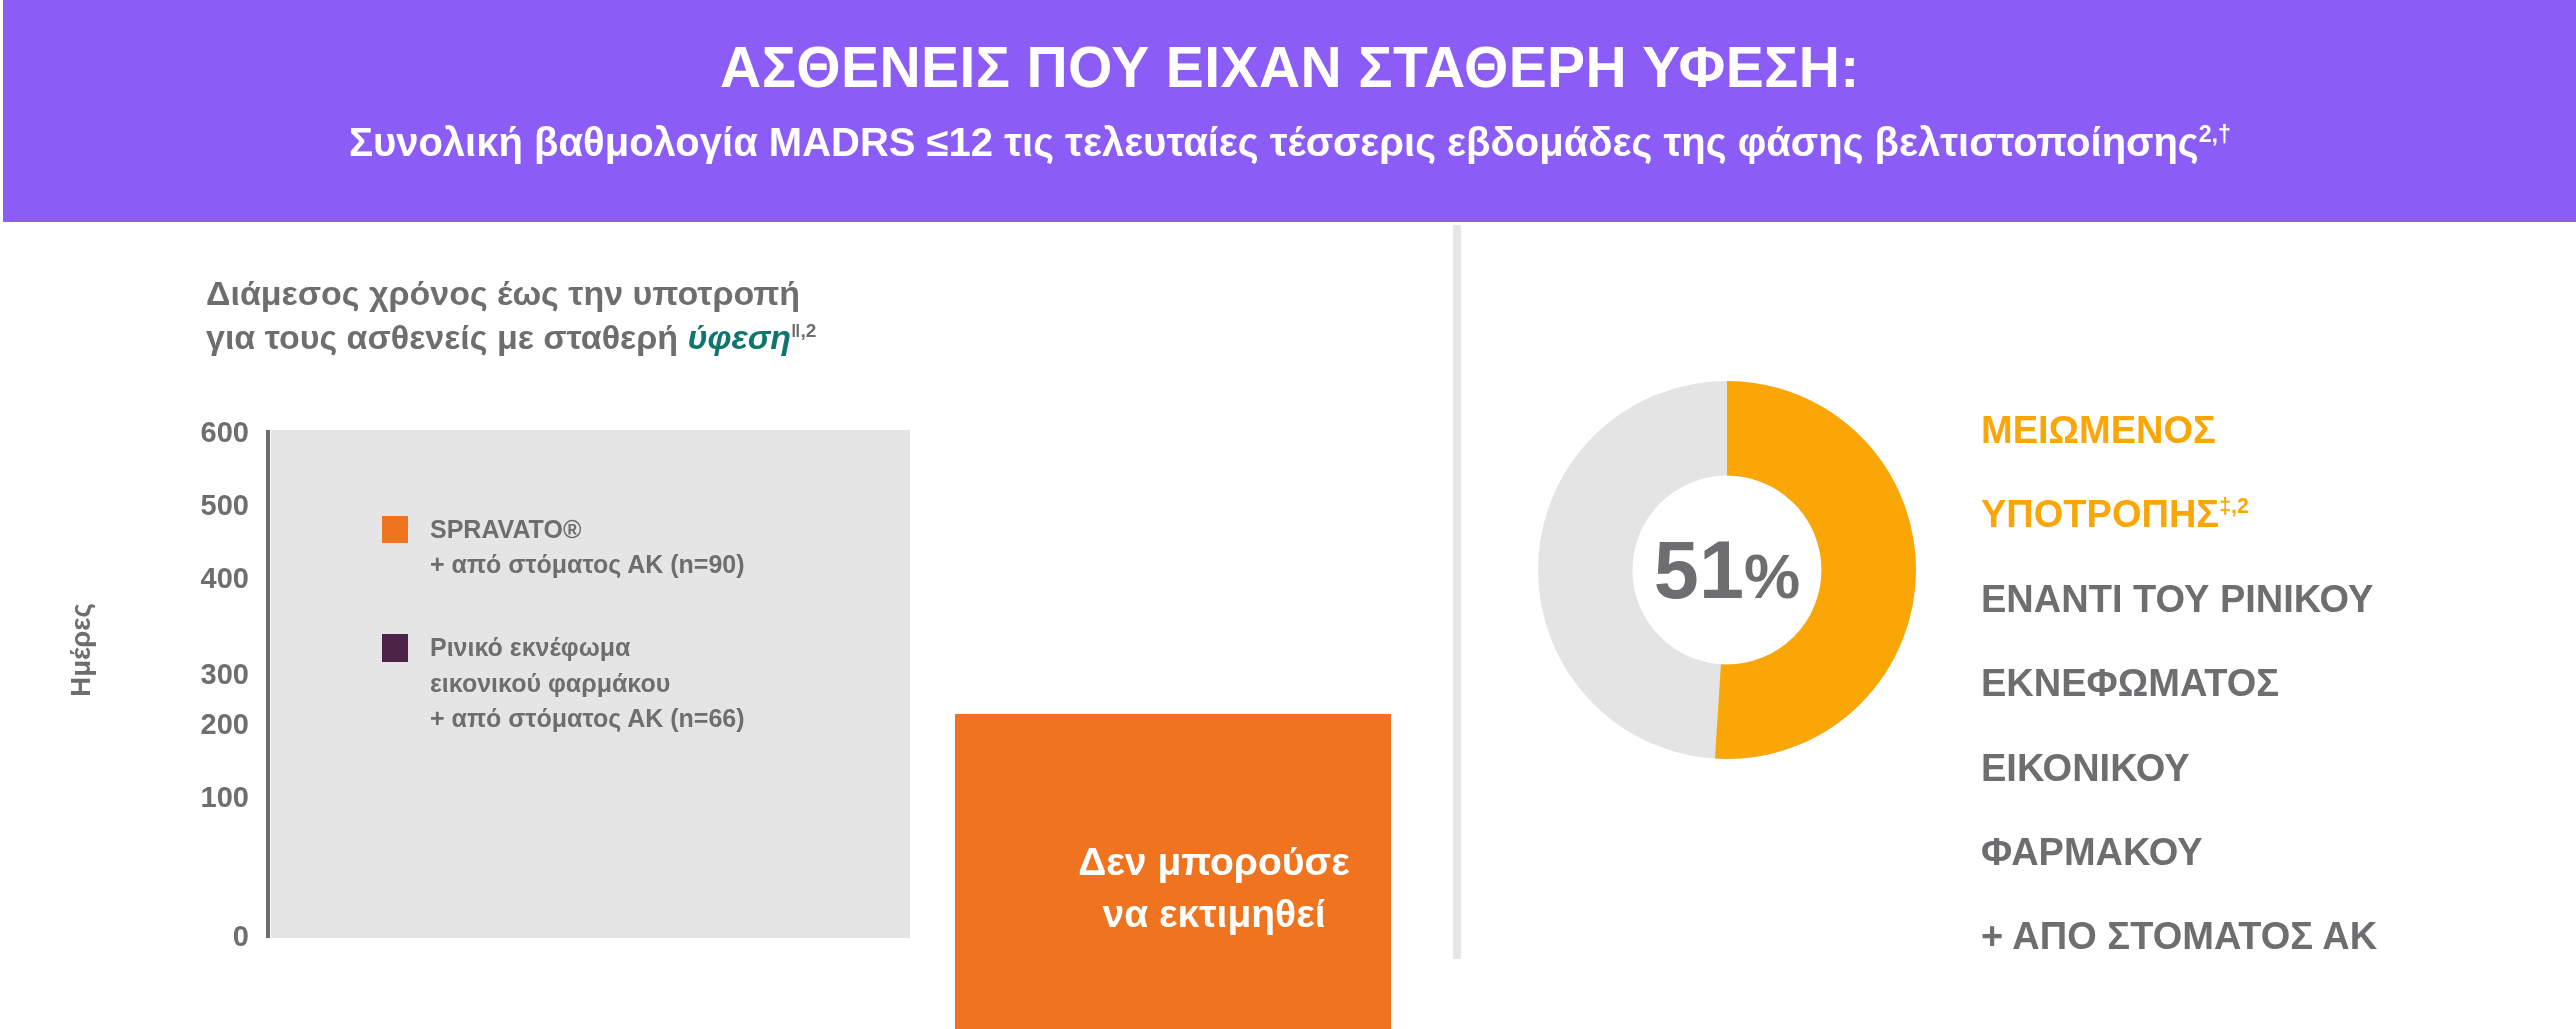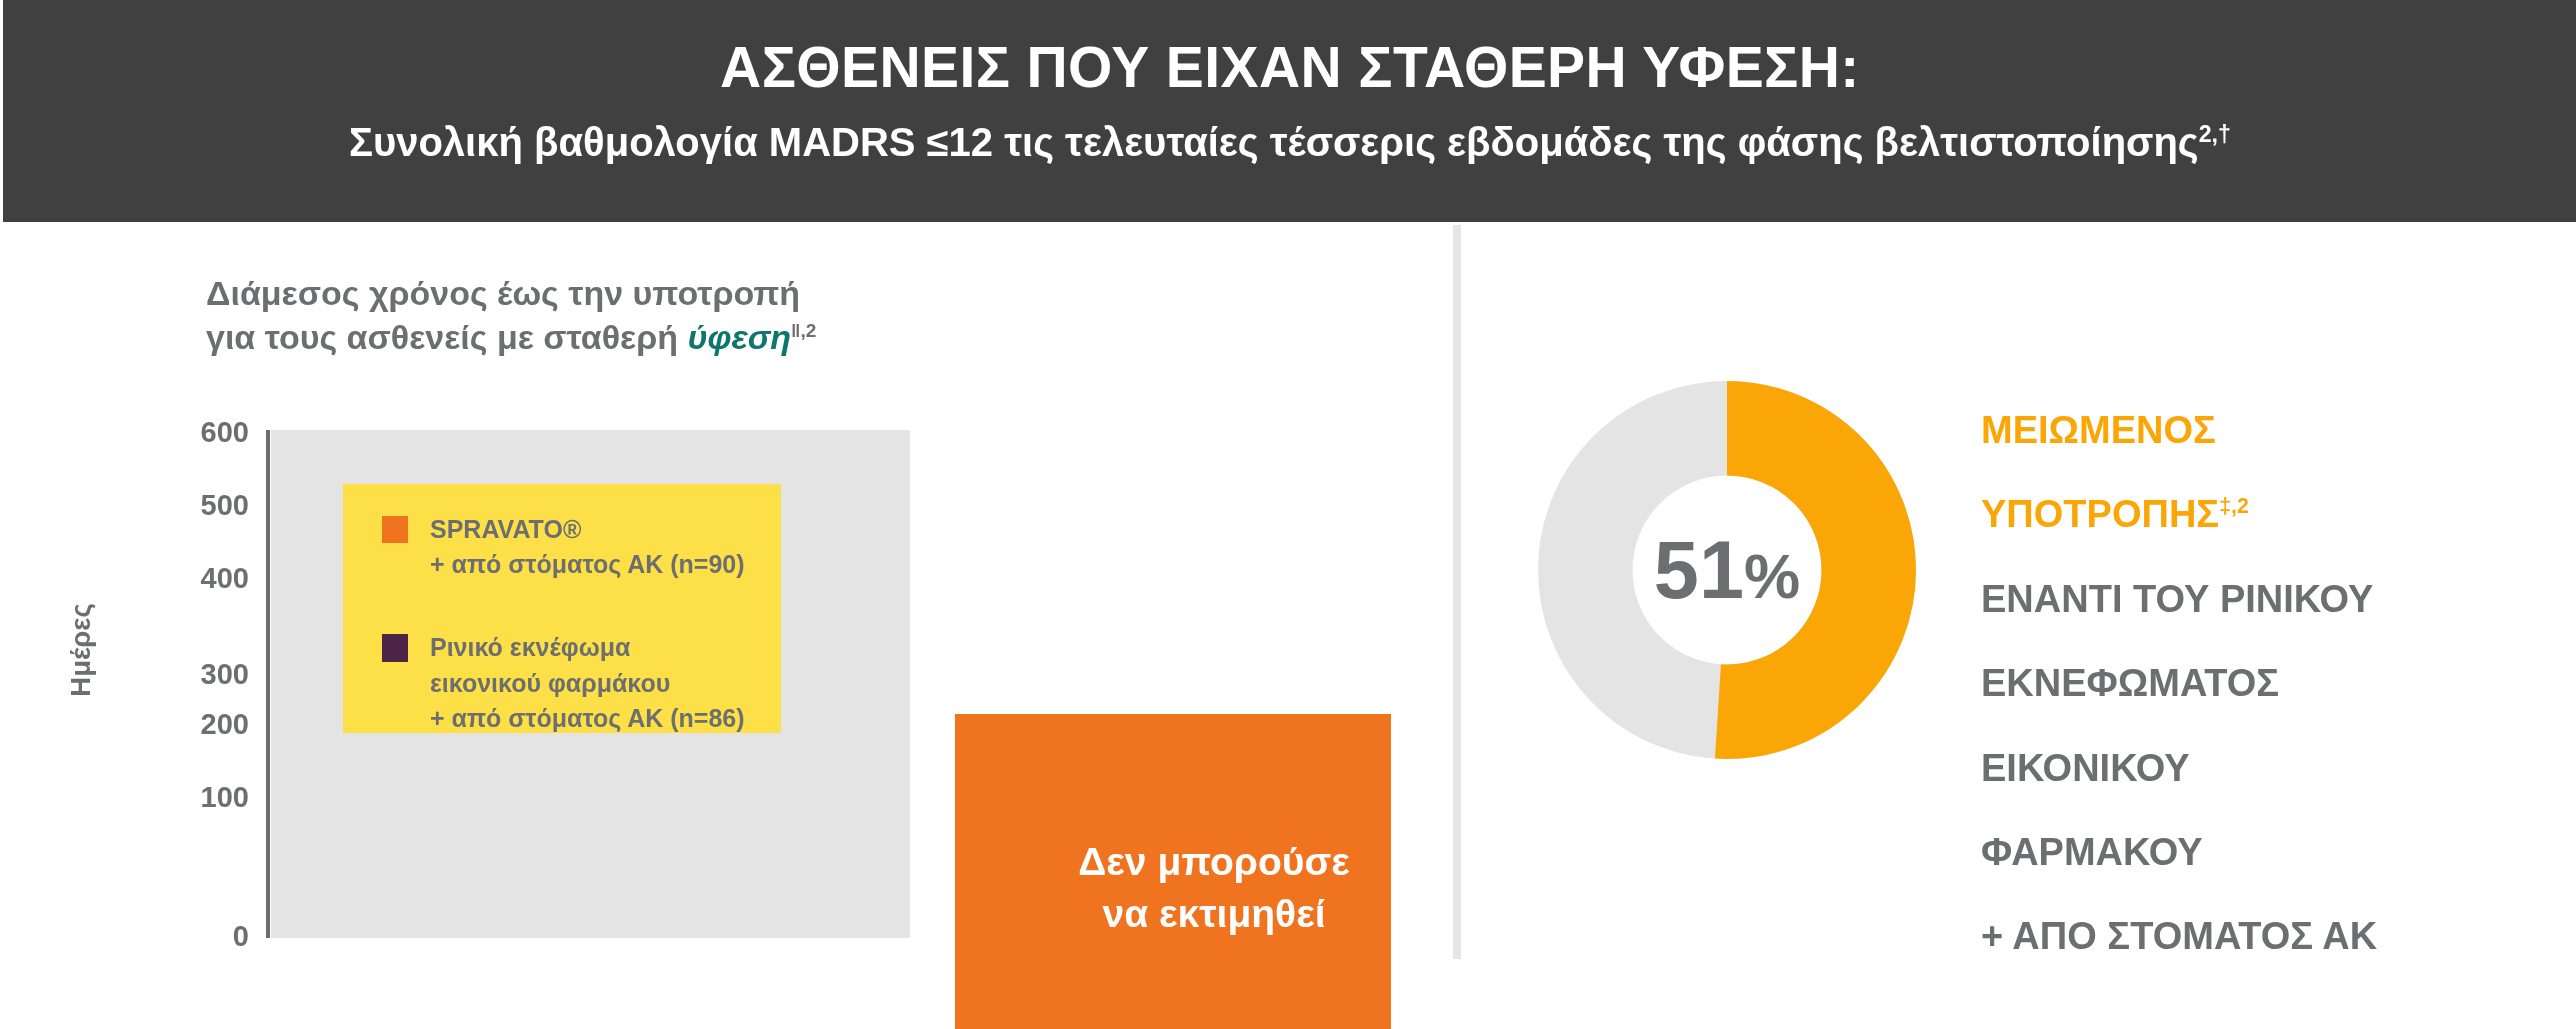--- a/index.html
+++ b/index.html
@@ -21,21 +21,21 @@
     overflow: hidden;
   }
 
   
   .header-band {
     position: absolute;
     left: 3.4px;
     top: 0;
     width: 2573px;
     height: 222px;
-    background: #404040;
+    background: #8b5cf6;
     box-sizing: border-box;
   }
   .header-title {
     position: absolute;
     left: 0;
     top: 39px;
     width: 100%;
     text-align: center;
     color: #ffffff;
     font-size: 57px;
@@ -138,23 +138,23 @@
     font-weight: bold;
     transform: rotate(-90deg);
     transform-origin: 50% 50%;
   }
 
   
   .legend-box {
     position: absolute;
     left: 343px;
     top: 262px;
-    width: 438px;
+    width: 498px;
     height: 249px;
-    background: #fde047;
+    background: #e5e5e5;
   }
   .legend-row {
     position: absolute;
     display: flex;
     align-items: flex-start;
     gap: 22px;
   }
   .legend-row.r1 { left: 39px; top: 27.5px; }
   .legend-row.r2 { left: 39px; top: 146px; }
   .swatch {
@@ -281,21 +281,21 @@
     <div class="legend-box">
       <div class="legend-row r1">
         <span class="swatch orange"></span>
         <span class="legend-text">SPRAVATO®
 + από στόματος ΑΚ (n=90)</span>
       </div>
       <div class="legend-row r2">
         <span class="swatch purple"></span>
         <span class="legend-text">Ρινικό εκνέφωμα
 εικονικού φαρμάκου
-+ από στόματος ΑΚ (n=86)</span>
++ από στόματος ΑΚ (n=66)</span>
       </div>
     </div>
 
     <div class="bar-orange">
       <div class="bar-label">Δεν μπορούσε
 να εκτιμηθεί</div>
     </div>
 
   </div>
 

